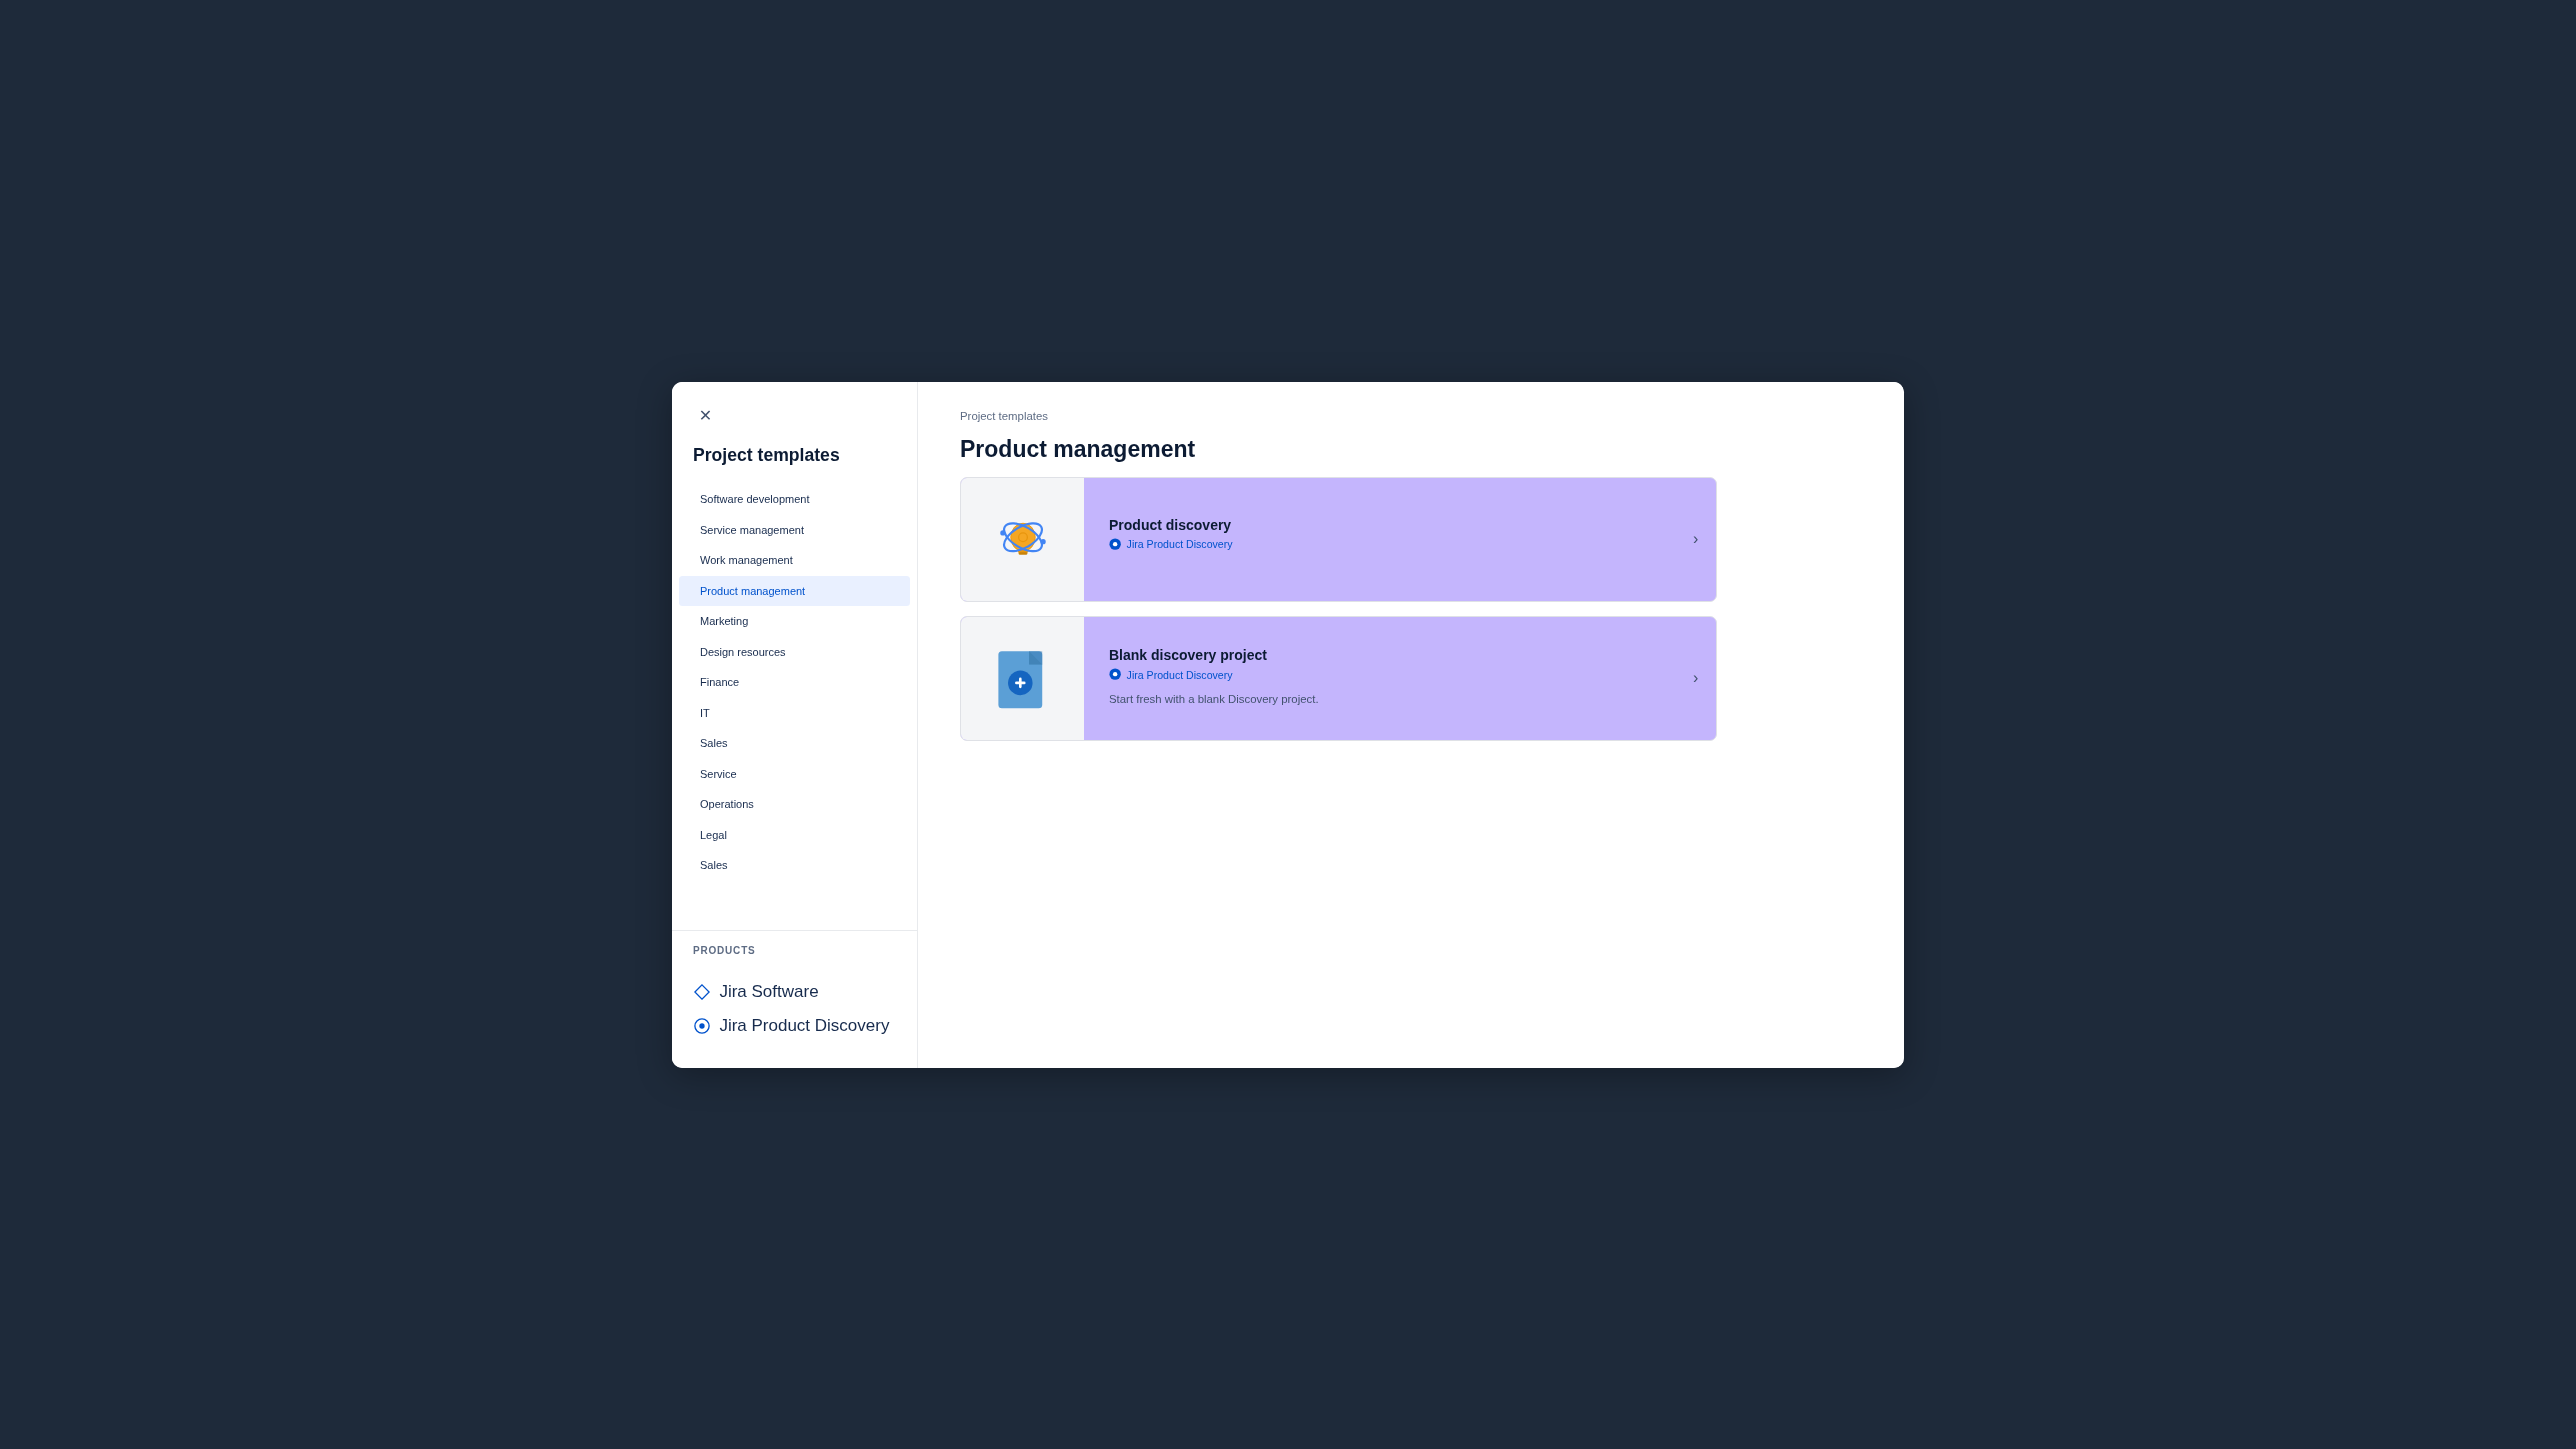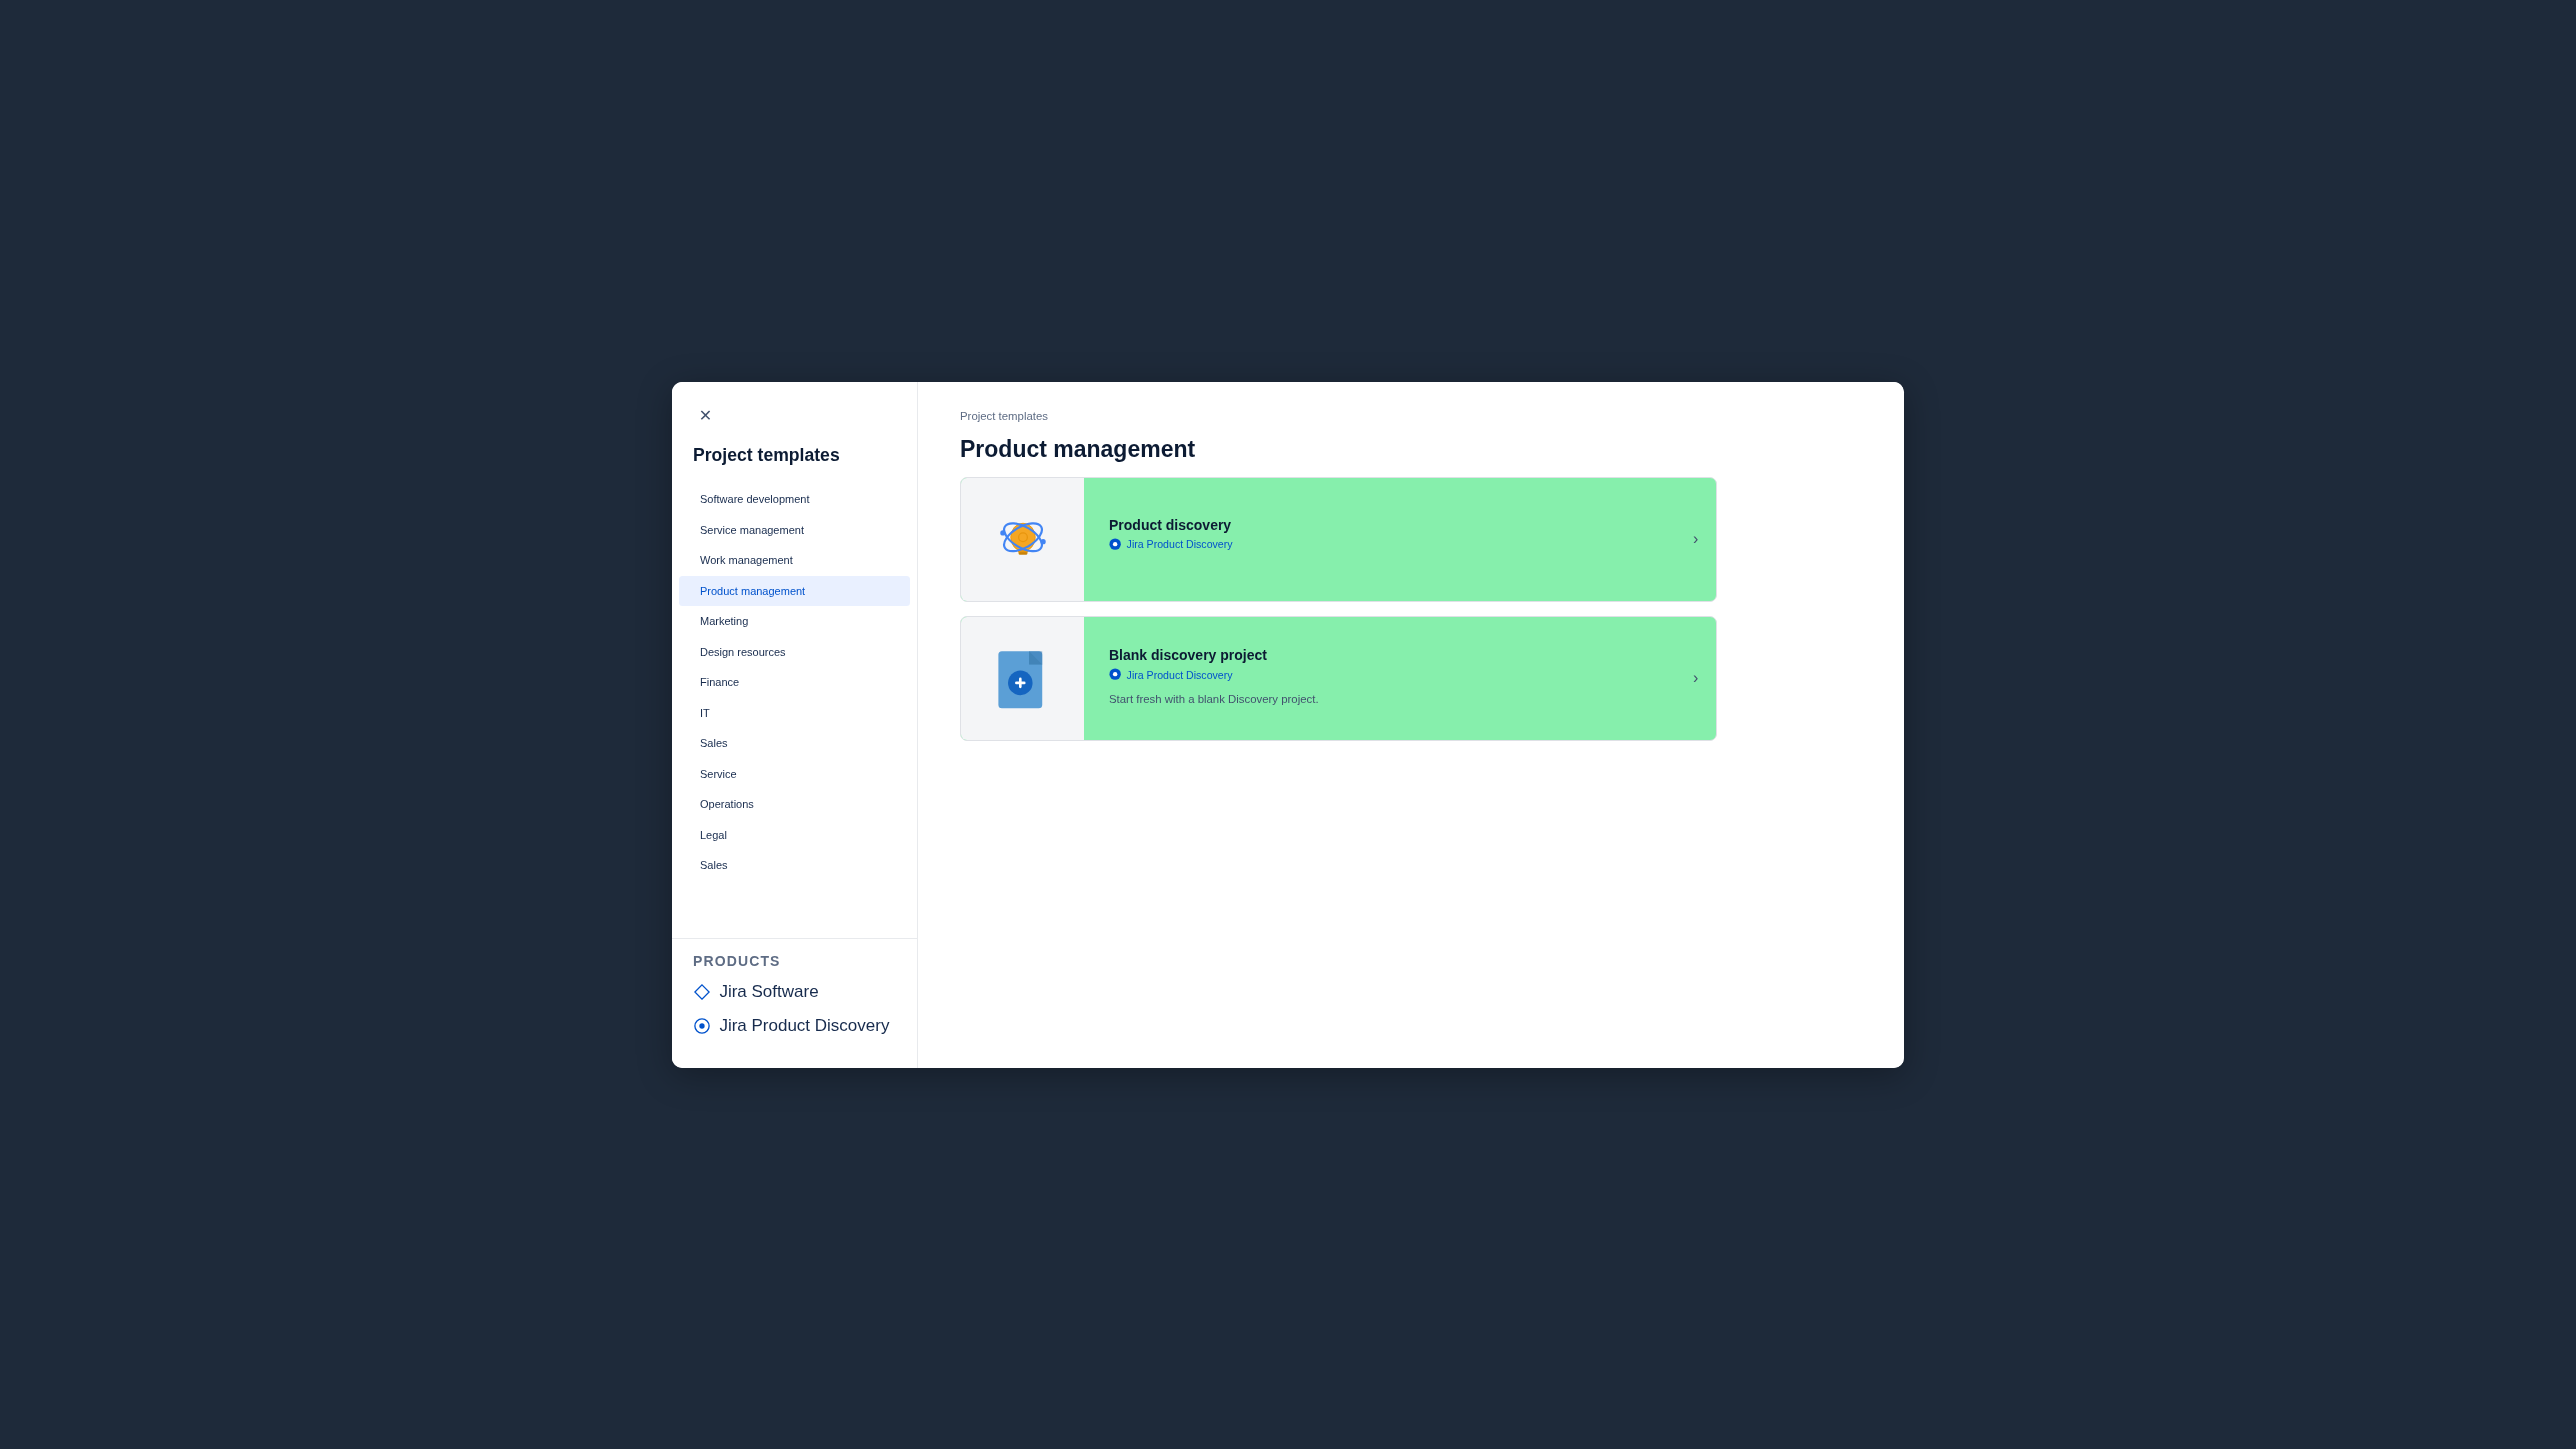--- a/index.html
+++ b/index.html
@@ -68,25 +68,25 @@
       background: #e9f0ff;
       color: #0052cc;
       font-weight: 500;
     }
     .sidebar-products {
       padding: 14px 21px 7px 21px;
       border-top: 0.9px solid #e8eaed;
       margin-top: 7px;
     }
     .products-label {
-      font-size: 14px;
+      font-size: 10px;
       font-weight: 700;
       color: #5e6c84;
       letter-spacing: 0.08em;
-      margin-bottom: 6px;
+      margin-bottom: 19px;
       text-transform: uppercase;
     }
     .product-item {
       display: flex;
       align-items: center;
       gap: 8.8px;
       padding: 7px 0;
       font-size: 17px;
       color: #172b4d;
       cursor: pointer;
@@ -126,21 +126,21 @@
       display: flex;
       align-items: center;
       border: 0.9px solid #dfe1e6;
       border-radius: 7px;
       padding: 0;
       margin-bottom: 14px;
       cursor: pointer;
       transition: box-shadow 0.15s;
       overflow: hidden;
       max-width: 757px;
-      background: #86efac;
+      background: #c4b5fd;
     }
     .card-icon-area {
       width: 123px;
       min-width: 123px;
       height: 123px;
       background: #f4f5f7;
       display: flex;
       align-items: center;
       justify-content: center;
     }

